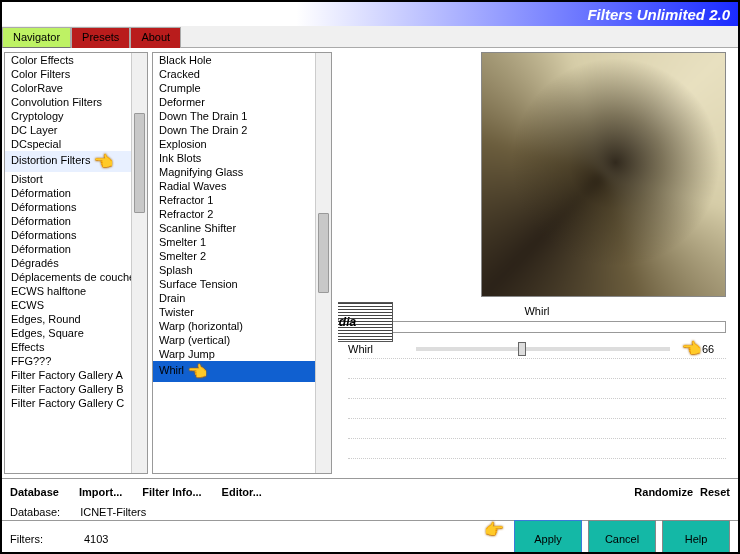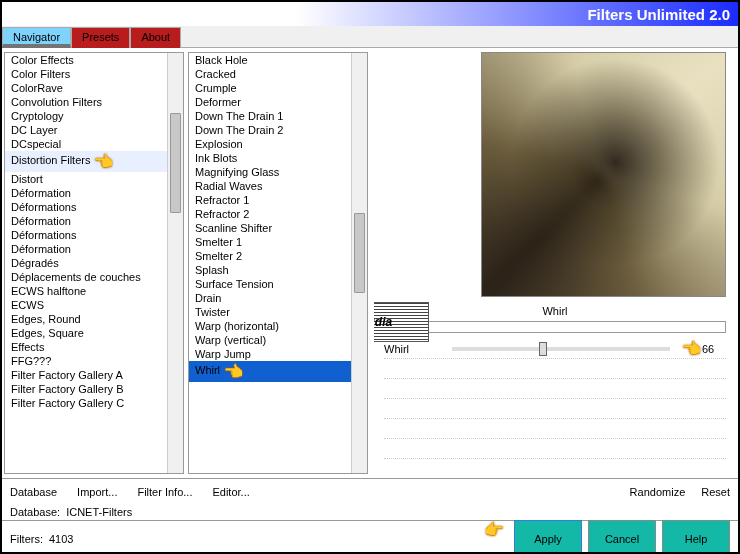--- a/index.html
+++ b/index.html
@@ -1,24 +1,24 @@
 <!DOCTYPE html>
 <html><head>
 <meta charset="utf-8">
 <style>
 *{box-sizing:border-box;margin:0;padding:0;font-family:Tahoma,Arial,sans-serif;font-size:11px;color:#000}
 body{background:#fff;width:740px;height:554px;border:2px solid #000;overflow:hidden}
 .header{background:linear-gradient(90deg,#fff 0%,#fff 40%,#1a2bff 100%);height:24px;display:flex;justify-content:flex-end;align-items:center;padding:0 8px}
-.header-title{font-weight:bold;font-size:15px;color:#fff}
+.header-title{font-style:italic;font-weight:bold;font-size:15px;color:#fff}
 .tabs{display:flex;border-bottom:1px solid #aaa;background:#f0f0f0;height:22px}
 .tab{padding:3px 10px;border:1px solid #aaa;border-bottom:none;background:#b91c1c;margin-right:0;cursor:pointer;position:relative;top:1px}
-.tab.active{background:#7dd3fc;border-bottom:4px solid #737373}
+.tab.active{background:#bef264;border-bottom:1px solid #737373}
 .main{display:flex;height:430px;background:#fff}
 .col{background:#fff;border:1px solid #999;margin:4px 2px;position:relative;overflow:hidden}
-.col-left{width:180px}
+.col-left{width:144px}
 .col-mid{width:180px}
 .col-right{flex:1;border:none;margin-left:4px}
 .scroll{overflow-y:auto;height:100%}
 .list-item{padding:1px 6px;white-space:nowrap;cursor:pointer}
 .list-item.sel-left{background:#e8f0ff}
 .list-item.sel-mid{background:#1060d0;color:#fff}
 .scrollbar-track{position:absolute;right:0;top:0;bottom:0;width:16px;background:#f0f0f0;border-left:1px solid #ccc}
 .scrollbar-thumb{position:absolute;left:2px;right:2px;background:#c8c8c8;border:1px solid #999;border-radius:1px}
 .preview-box{width:245px;height:245px;margin-left:auto;margin-right:10px;border:1px solid #888;background:radial-gradient(circle at 55% 45%,#2b2218 0%,#6b5d3d 18%,#d6cda8 35%,#e8e0c0 48%,#bfb48a 58%,#6b5d3d 72%,#d6cda8 85%,#e8e0c0 100%);transform:rotate(0deg);position:relative;overflow:hidden}
 .preview-box::before{content:"";position:absolute;inset:-40px;background:conic-gradient(from 45deg,#e8e0c0,#d6cda8,#6b5d3d,#2b2218,#6b5d3d,#d6cda8,#e8e0c0);filter:blur(3px);transform:scale(1.4) rotate(0deg);border-radius:50%}
@@ -26,23 +26,23 @@
 .filter-name-row{display:flex;justify-content:center;align-items:center;margin:6px 10px 2px;padding:2px}
 .filter-name{text-align:center}
 .progress-empty{height:12px;background:#fff;border:1px solid #999;margin:2px 10px}
 .param-rows{margin:6px 10px}
 .param-row{display:flex;align-items:center;border-bottom:1px dotted #ccc;padding:3px 0;height:20px}
 .param-label{flex:0 0 60px}
 .param-slider{flex:1;height:4px;background:#ddd;position:relative;margin:0 8px}
 .param-slider-thumb{position:absolute;top:-5px;width:8px;height:14px;background:#ddd;border:1px solid #666;left:40%}
 .param-val{flex:0 0 24px;}
 .toolbar{display:flex;align-items:center;height:26px;border-top:1px solid #999;padding:0 8px;gap:20px}
-.toolbar .btn-link{font-weight:normal;cursor:pointer}
-.toolbar-right{margin-left:auto;display:flex;gap:16px}
-.status-row{display:flex;align-items:flex-end;padding:2px 8px;gap:6px}
+.toolbar .btn-link{font-weight:bold;cursor:pointer}
+.toolbar-right{margin-left:auto;display:flex;gap:7px}
+.status-row{display:flex;align-items:flex-end;padding:2px 8px;gap:20px}
 .footer{display:flex;align-items:center;height:36px;border-top:1px solid #999;padding:4px 8px}
 .footer-left{flex:1}
 .footer-btns{display:flex;gap:6px}
 .wbtn{min-width:68px;height:38px;border:1px solid #888;background:#14b8a6;display:flex;align-items:center;justify-content:center;cursor:pointer}
 .wbtn.primary{border:1px solid #3a7ad9}
 .pointer{display:inline-block;font-size:16px;transform:scaleX(-1);filter:drop-shadow(0 0 1px #a06000);margin-left:4px;vertical-align:middle}
 .pointer.r{transform:none;margin-left:0;margin-right:4px}
 .claudia{position:absolute;left:-60px;top:250px;width:115px;height:40px;background:repeating-linear-gradient(#444 0 1px,#fff 1px 3px);border:1px solid #555;display:flex;align-items:center;justify-content:center;font-style:italic;font-weight:bold;font-size:12px;z-index:5}
 </style>
 </head>
@@ -160,21 +160,21 @@
 
 <div class="status-row">
   <span>Database:</span>
   <span>ICNET-Filters</span>
 </div>
 
 <div class="footer">
   <div class="footer-left">
     <div class="status-row" style="padding:0">
       <span>Filters:</span>
-      <span style="margin-left:0">4103</span>
+      <span style="margin-left:21px">4103</span>
     </div>
   </div>
   <div class="footer-btns">
     <span class="pointer r">👉</span>
     <div class="wbtn primary">Apply</div>
     <div class="wbtn">Cancel</div>
     <div class="wbtn">Help</div>
   </div>
 </div>
 

